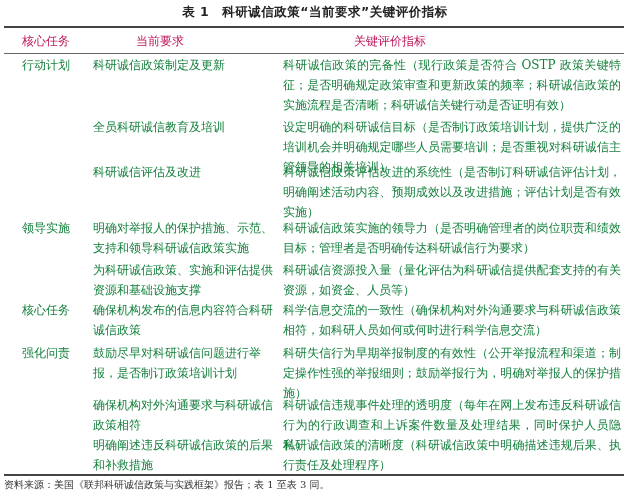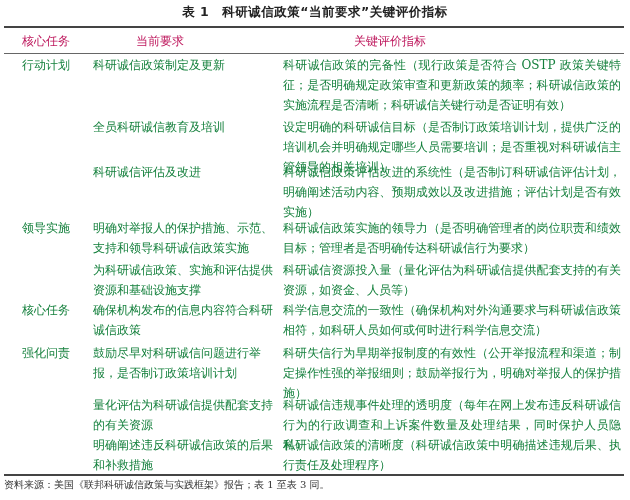--- a/index.html
+++ b/index.html
@@ -66,21 +66,21 @@
   <div class="row c1" style="top:300px">核心任务</div>
   <div class="row c2" style="top:300px">确保机构发布的信息内容符合科研诚信政策</div>
   <div class="row c3" style="top:300px">科学信息交流的一致性（确保机构对外沟通要求与科研诚信政策相符，如科研人员如何或何时进行科学信息交流）</div>
 </div>
 <div>
   <div class="row c1" style="top:343px">强化问责</div>
   <div class="row c2" style="top:343px">鼓励尽早对科研诚信问题进行举报，是否制订政策培训计划</div>
   <div class="row c3" style="top:343px">科研失信行为早期举报制度的有效性（公开举报流程和渠道；制定操作性强的举报细则；鼓励举报行为，明确对举报人的保护措施）</div>
 </div>
 <div>
-  <div class="row c2" style="top:395px">量化评估为科研诚信提供配套支持的有关资源</div>
+  <div class="row c2" style="top:395px">确保机构对外沟通要求与科研诚信政策相符</div>
   <div class="row c3" style="top:395px">科研诚信违规事件处理的透明度（每年在网上发布违反科研诚信行为的行政调查和上诉案件数量及处理结果，同时保护人员隐私）</div>
 </div>
 <div>
   <div class="row c2" style="top:435px">明确阐述违反科研诚信政策的后果和补救措施</div>
   <div class="row c3" style="top:435px">科研诚信政策的清晰度（科研诚信政策中明确描述违规后果、执行责任及处理程序）</div>
 </div>
 
 <div class="rule bot"></div>
 <div class="foot">资料来源：美国《联邦科研诚信政策与实践框架》报告；表 1 至表 3 同。</div>
 

